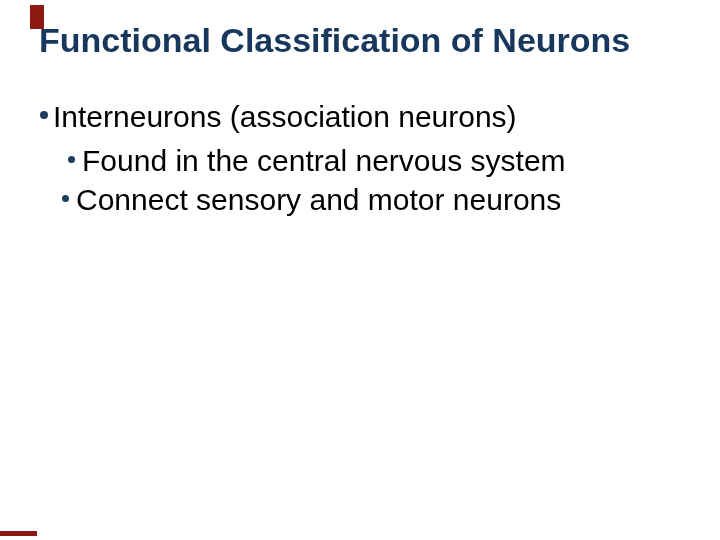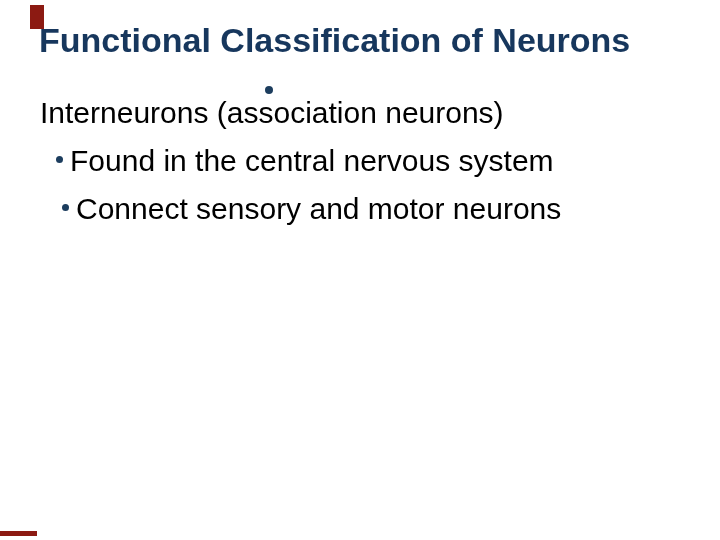--- a/index.html
+++ b/index.html
@@ -53,23 +53,23 @@
   }
   .row {
     position: absolute;
     display: flex;
     align-items: center;
     line-height: 38px;
     font-size: 30px;
     color: var(--body-color, #000000);
     white-space: nowrap;
   }
-  .row.l1 { left: 40px; top: 90px; flex-direction: column; }
-  .row.l2a { left: 56px; top: 142px; text-align: right; }
-  .row.l2b { left: 62px; top: 190px; text-align: right; }
+  .row.l1 { left: 40px; top: 98px; }
+  .row.l2a { left: 68px; top: 142px; text-align: right; }
+  .row.l2b { left: 62px; top: 181px; text-align: right; }
   .dot {
     display: inline-block;
     border-radius: 50%;
     background: var(--dot-color, #1C3D5E);
     flex: 0 0 auto;
   }
   .row.l1 .dot { width: 8px; height: 8px; margin-right: 5px; margin-top: -4px; }
   .row.l2a .dot, .row.l2b .dot { width: 7px; height: 7px; margin-right: 7px; margin-top: -4px; }
 </style>
 </head>

